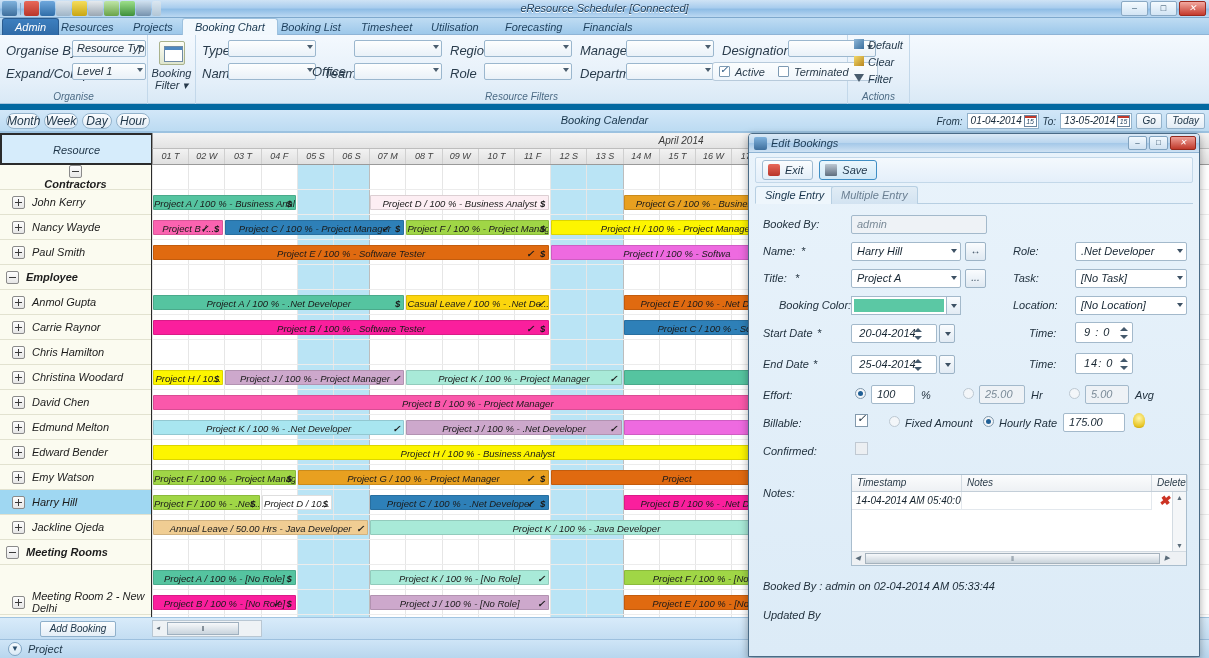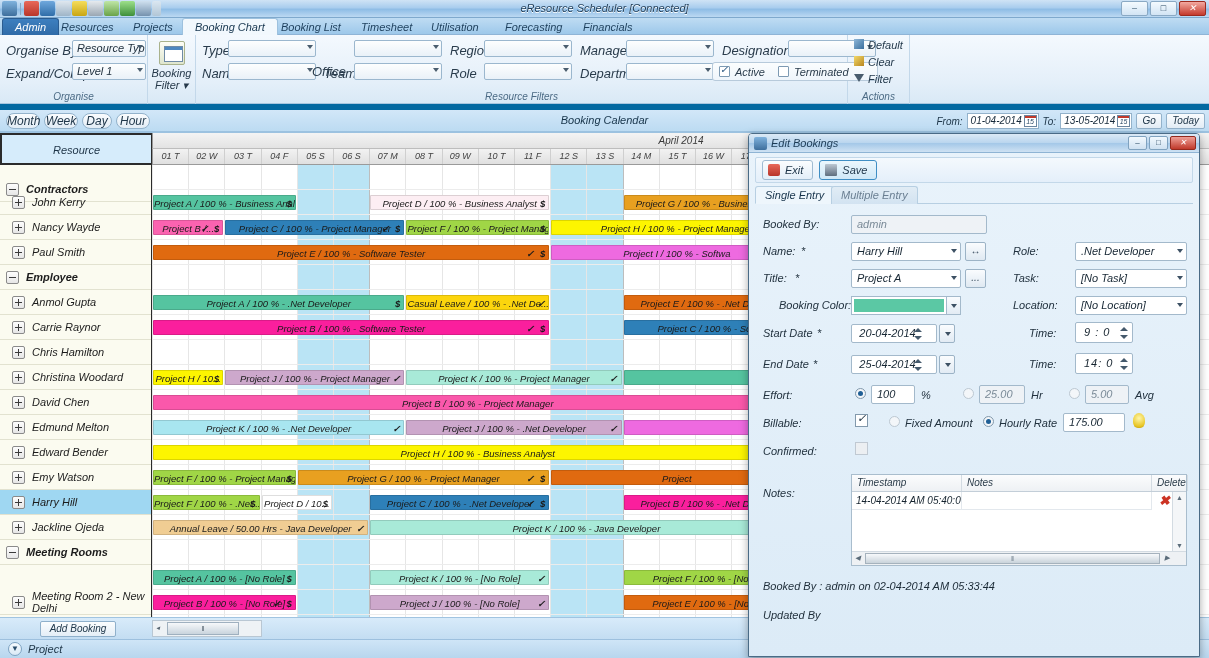--- a/index.html
+++ b/index.html
@@ -552,21 +552,21 @@
         <div class="day-cell" style="left: 362px; width: 36.2px;">11 F</div>
         <div class="day-cell" style="left: 398.2px; width: 36.2px;">12 S</div>
         <div class="day-cell" style="left: 434.4px; width: 36.2px;">13 S</div>
         <div class="day-cell" style="left: 470.6px; width: 36.2px;">14 M</div>
         <div class="day-cell" style="left: 506.8px; width: 36.2px;">15 T</div>
         <div class="day-cell" style="left: 543px; width: 36.2px;">16 W</div>
         <div class="day-cell" style="left: 579.2px; width: 36.2px;">17 T</div>
       </div>
     <div class="rows">
       <div class="reslist" id="reslist">
-          <div class="resrow grp" style="top: 12px;">
+          <div class="resrow grp" style="top: 0px; flex-direction: column;">
             <span class="expander grpx"></span>
             <span>Contractors</span>
           </div>
           <div class="resrow" style="top: 25px;">
             <span class="expander plus"></span>
             <span>John Kerry</span>
           </div>
           <div class="resrow" style="top: 50px;">
             <span class="expander plus"></span>
             <span>Nancy Wayde</span>

